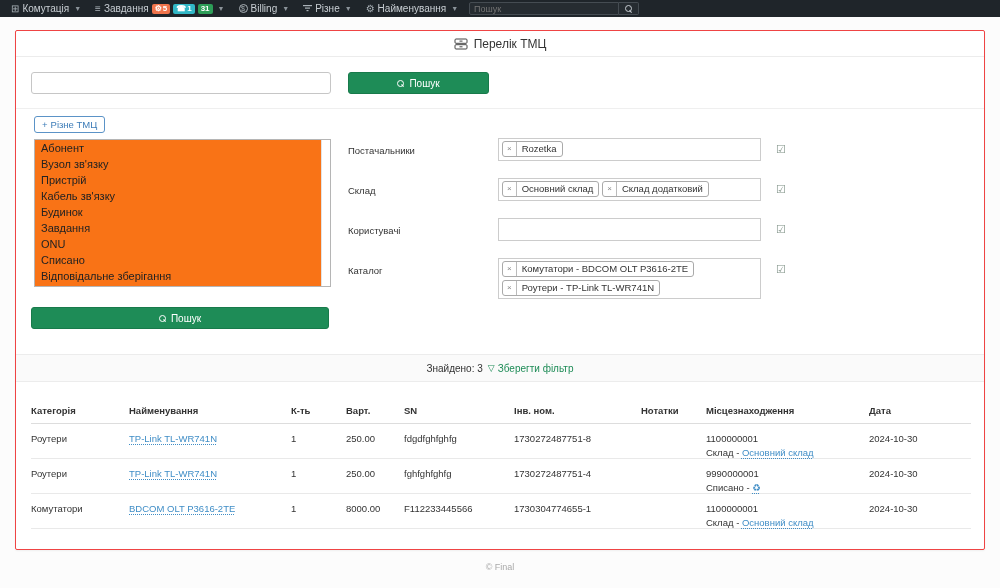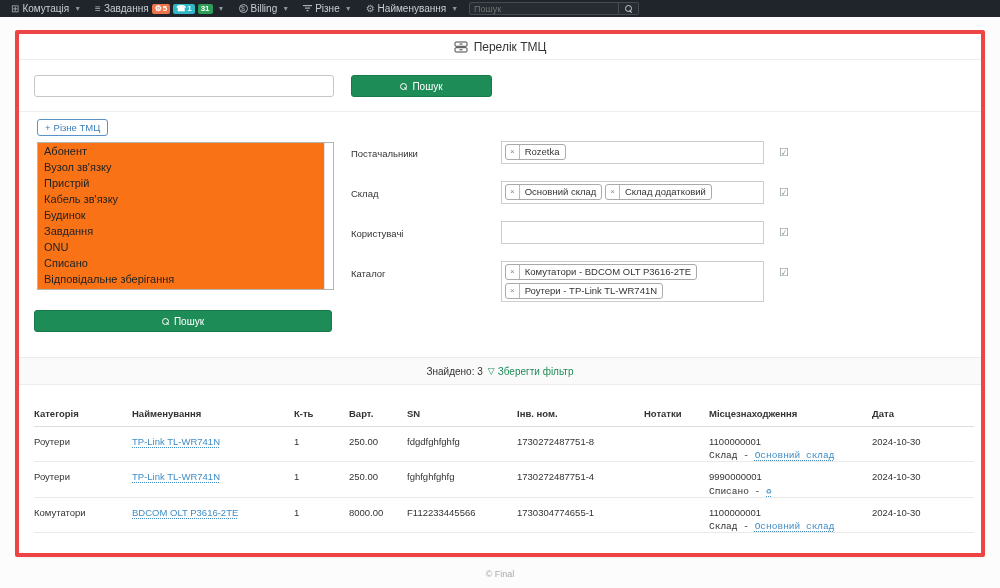--- a/index.html
+++ b/index.html
@@ -26,21 +26,21 @@
     display:flex; align-items:center; justify-content:center; }
 
   
   .mag { display:inline-block; width:7px; height:7px; position:relative; }
   .mag::before { content:""; position:absolute; width:5px; height:5px; border:1.2px solid currentColor;
     border-radius:50%; left:0; top:0; }
   .mag::after { content:""; position:absolute; width:3px; height:1.2px; background:currentColor;
     transform:rotate(45deg); left:4px; top:5.5px; }
 
   
-  .card { width:970px; margin:13px auto 4px auto; background:#fff; border:4px solid #ef4444;
+  .card { width:970px; margin:13px auto 4px auto; background:#fff; border:1px solid #ef4444;
     border-radius:2px; box-shadow:0 1px 2px rgba(0,0,0,.05); }
   .card-title { height:26px; display:flex; align-items:center; justify-content:center; gap:6px;
     font-size:12px; color:#333; border-bottom:1px solid #ececec; }
   .card-title svg { display:block; }
 
   .section-search { padding:15px 15px 14px 15px; border-bottom:1px solid #efefef;
     display:flex; align-items:center; }
   .txt-input { width:300px; height:22px; border:1px solid #c6c6c6; border-radius:3px;
     font-size:10px; padding:0 6px; outline:none; }
   .btn-green { background:#1e8c57; color:#fff; border:1px solid #187a4b; border-radius:3px;
@@ -81,21 +81,21 @@
 
   
   .tbl { margin:14px 15px 0 15px; width:940px; border-collapse:collapse; font-size:9.5px; color:#333; }
   .tbl th { text-align:left; font-weight:bold; padding:9px 4px 7px 0; border-bottom:1px solid #dddddd; }
   .tbl td { vertical-align:top; padding:9px 4px 0 0; border-bottom:1px solid #e9e9e9; }
   .tbl tr:last-child td { border-bottom:1px solid #e9e9e9; }
   .c-cat{width:98px;} .c-name{width:162px;} .c-qty{width:55px;} .c-price{width:58px;}
   .c-sn{width:110px;} .c-inv{width:127px;} .c-notes{width:65px;} .c-loc{width:163px;} .c-date{width:102px;}
   a.lnk { color:#3f8dc6; text-decoration:underline; text-decoration-style:dotted;
     text-underline-offset:2px; cursor:pointer; }
-  .loc2 { margin-top:3px; color:#333;font-family:Liberation Mono, monospace; }
+  .loc2 { margin-top:3px; color:#333; }
   .card-bottom { height:20px; }
 
   .footer { text-align:center; color:#a9a9a9; font-size:9px; margin-top:12px; }
 </style>
 </head>
 <body>
 
 <div class="navbar">
   <div class="nav-item">
     <span class="ic">⊞</span>

